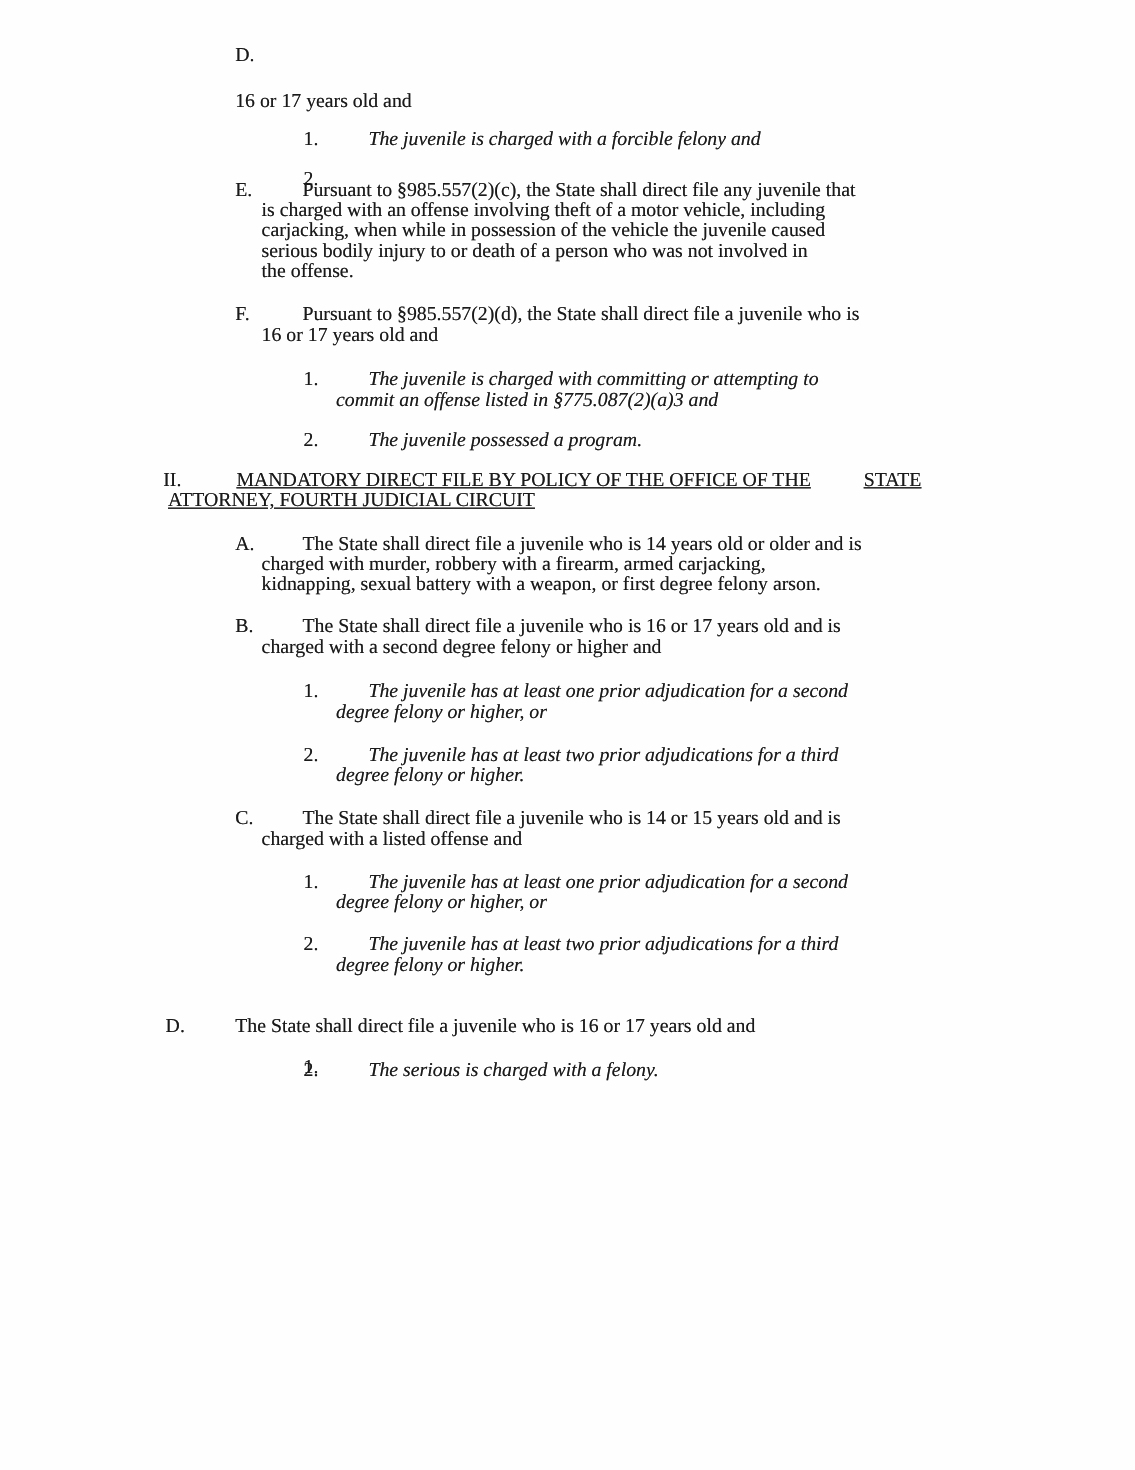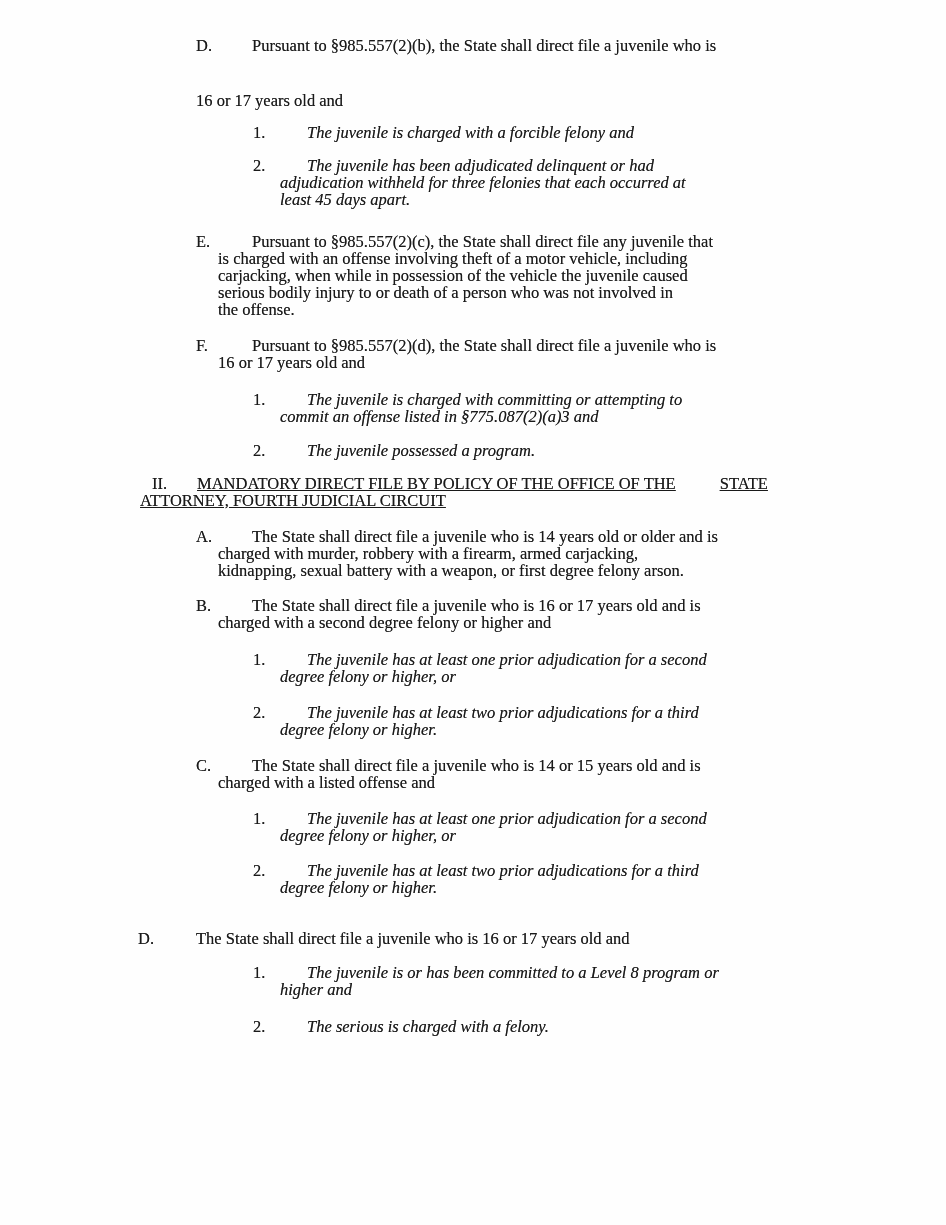--- a/index.html
+++ b/index.html
@@ -27,48 +27,44 @@
   
   .lv2{padding-left:218px;}
   .lv2 > .lbl{left:196px;}
   .lv2 > .txt{text-indent:34px;}
   
   .lv3{padding-left:280px;}
   .lv3 > .lbl{left:253px;}
   .lv3 > .txt{text-indent:27px;font-style:italic;}
   
   .heading{padding-left:140px;}
-  .heading > .lbl{left:152px;}
+  .heading > .lbl{left:136px;}
   .heading > .txt{text-indent:57px;white-space:normal;text-decoration:underline;}
   .hgap{display:inline-block;width:44px;}
 </style>
 </head>
 <body>
 
 <div class="page">
 
   <div class="blk lv2" style="margin-bottom:38px">
     <span class="lbl">D.</span>
-    <span class="txt">Pursuant to §985.557(2)(b), the State shall direct file a juvenile who is</span>
   </div>
 
   <div class="blk lv1" style="margin-bottom:15px">
     <span class="txt">16 or 17 years old and</span>
   </div>
 
   <div class="blk lv3" style="margin-bottom:16px">
     <span class="lbl">1.</span>
     <span class="txt">The juvenile is charged with a forcible felony and</span>
   </div>
 
   <div class="blk lv3" style="margin-bottom:25px">
     <span class="lbl">2.</span>
-    <span class="txt">The juvenile has been adjudicated delinquent or had
-adjudication withheld for three felonies that each occurred at
-least 45 days apart.</span>
   </div>
 
   <div class="blk lv2" style="margin-bottom:19px">
     <span class="lbl">E.</span>
     <span class="txt">Pursuant to §985.557(2)(c), the State shall direct file any juvenile that
 is charged with an offense involving theft of a motor vehicle, including
 carjacking, when while in possession of the vehicle the juvenile caused
 serious bodily injury to or death of a person who was not involved in
 the offense.</span>
   </div>
@@ -138,22 +134,20 @@
 degree felony or higher.</span>
   </div>
 
   <div class="blk lv1" style="margin-bottom:17px">
     <span class="lbl">D.</span>
     <span class="txt">The State shall direct file a juvenile who is 16 or 17 years old and</span>
   </div>
 
   <div class="blk lv3" style="margin-bottom:20px">
     <span class="lbl">1.</span>
-    <span class="txt">The juvenile is or has been committed to a Level 8 program or
-higher and</span>
   </div>
 
   <div class="blk lv3" style="margin-bottom:0">
     <span class="lbl">2.</span>
     <span class="txt">The serious is charged with a felony.</span>
   </div>
 
 </div>
 
 </body></html>

